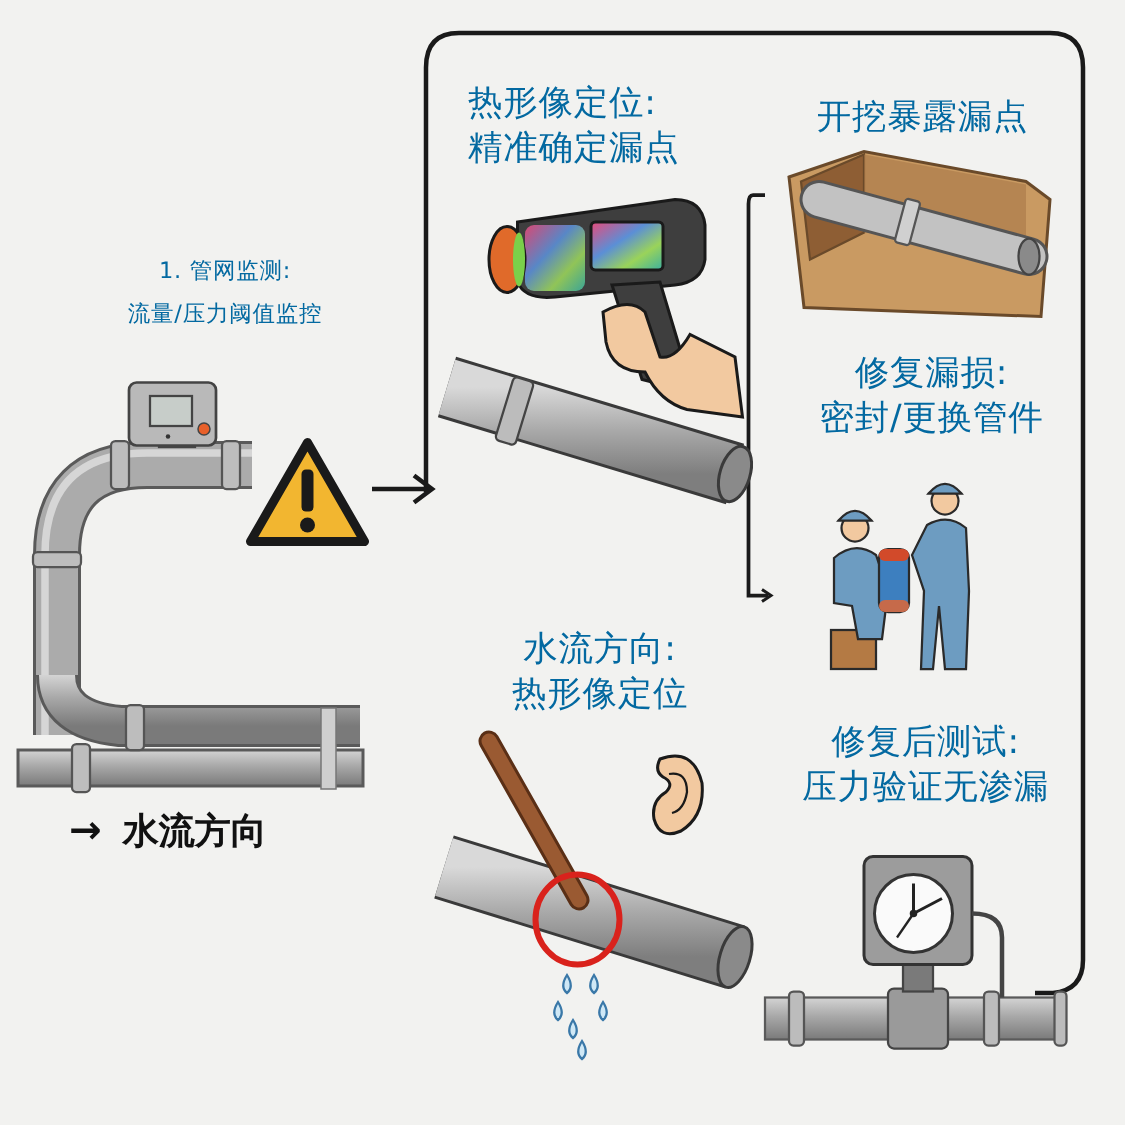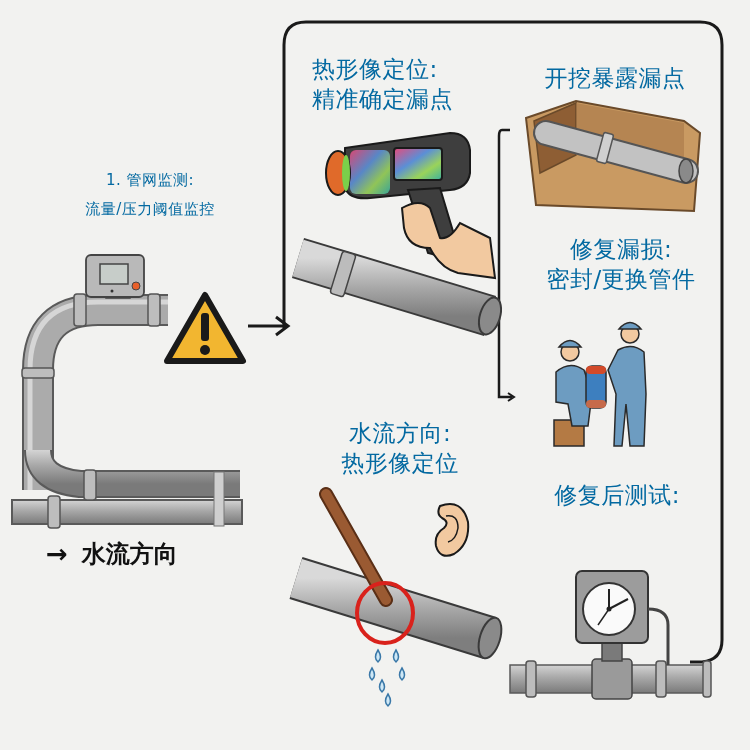--- a/index.html
+++ b/index.html
@@ -175,20 +175,21 @@
     <path d="M92 192 q-5 8 0 12 q5-4 0-12z"></path>
     <path d="M98 206 q-5 8 0 12 q5-4 0-12z"></path>
   </g>
 
   <path d="M150 18 Q172 10 178 34 Q180 56 164 66 Q150 72 146 58 Q144 46 154 40 Q160 34 152 30 Q146 26 150 18 Z" fill="#f2c9a0" stroke="#1a1a1a" stroke-width="2"></path>
   <path d="M156 28 Q168 26 168 40 Q166 52 158 54" fill="none" stroke="#1a1a1a" stroke-width="1.5"></path>
 </svg>
 
 <div class="label" style="left:522px;top:482px;width:190px;font-size:23px;">
   <span>修复后测试:</span>
+  <span style="margin-top:3px;">压力验证无渗漏</span>
 </div>
 
 <svg width="220" height="140" style="left:506px;top:565px;">
 
   <rect x="4" y="100" width="200" height="28" fill="url(#pipeH)" stroke="#5a5a5a" stroke-width="1.5"></rect>
   <rect x="20" y="96" width="10" height="36" rx="3" fill="#bcbcbc" stroke="#555" stroke-width="1.5"></rect>
   <rect x="150" y="96" width="10" height="36" rx="3" fill="#bcbcbc" stroke="#555" stroke-width="1.5"></rect>
   <rect x="197" y="96" width="8" height="36" rx="3" fill="#bcbcbc" stroke="#555" stroke-width="1.5"></rect>
 
   <rect x="86" y="94" width="40" height="40" rx="4" fill="#9a9a9a" stroke="#444" stroke-width="1.5"></rect>

